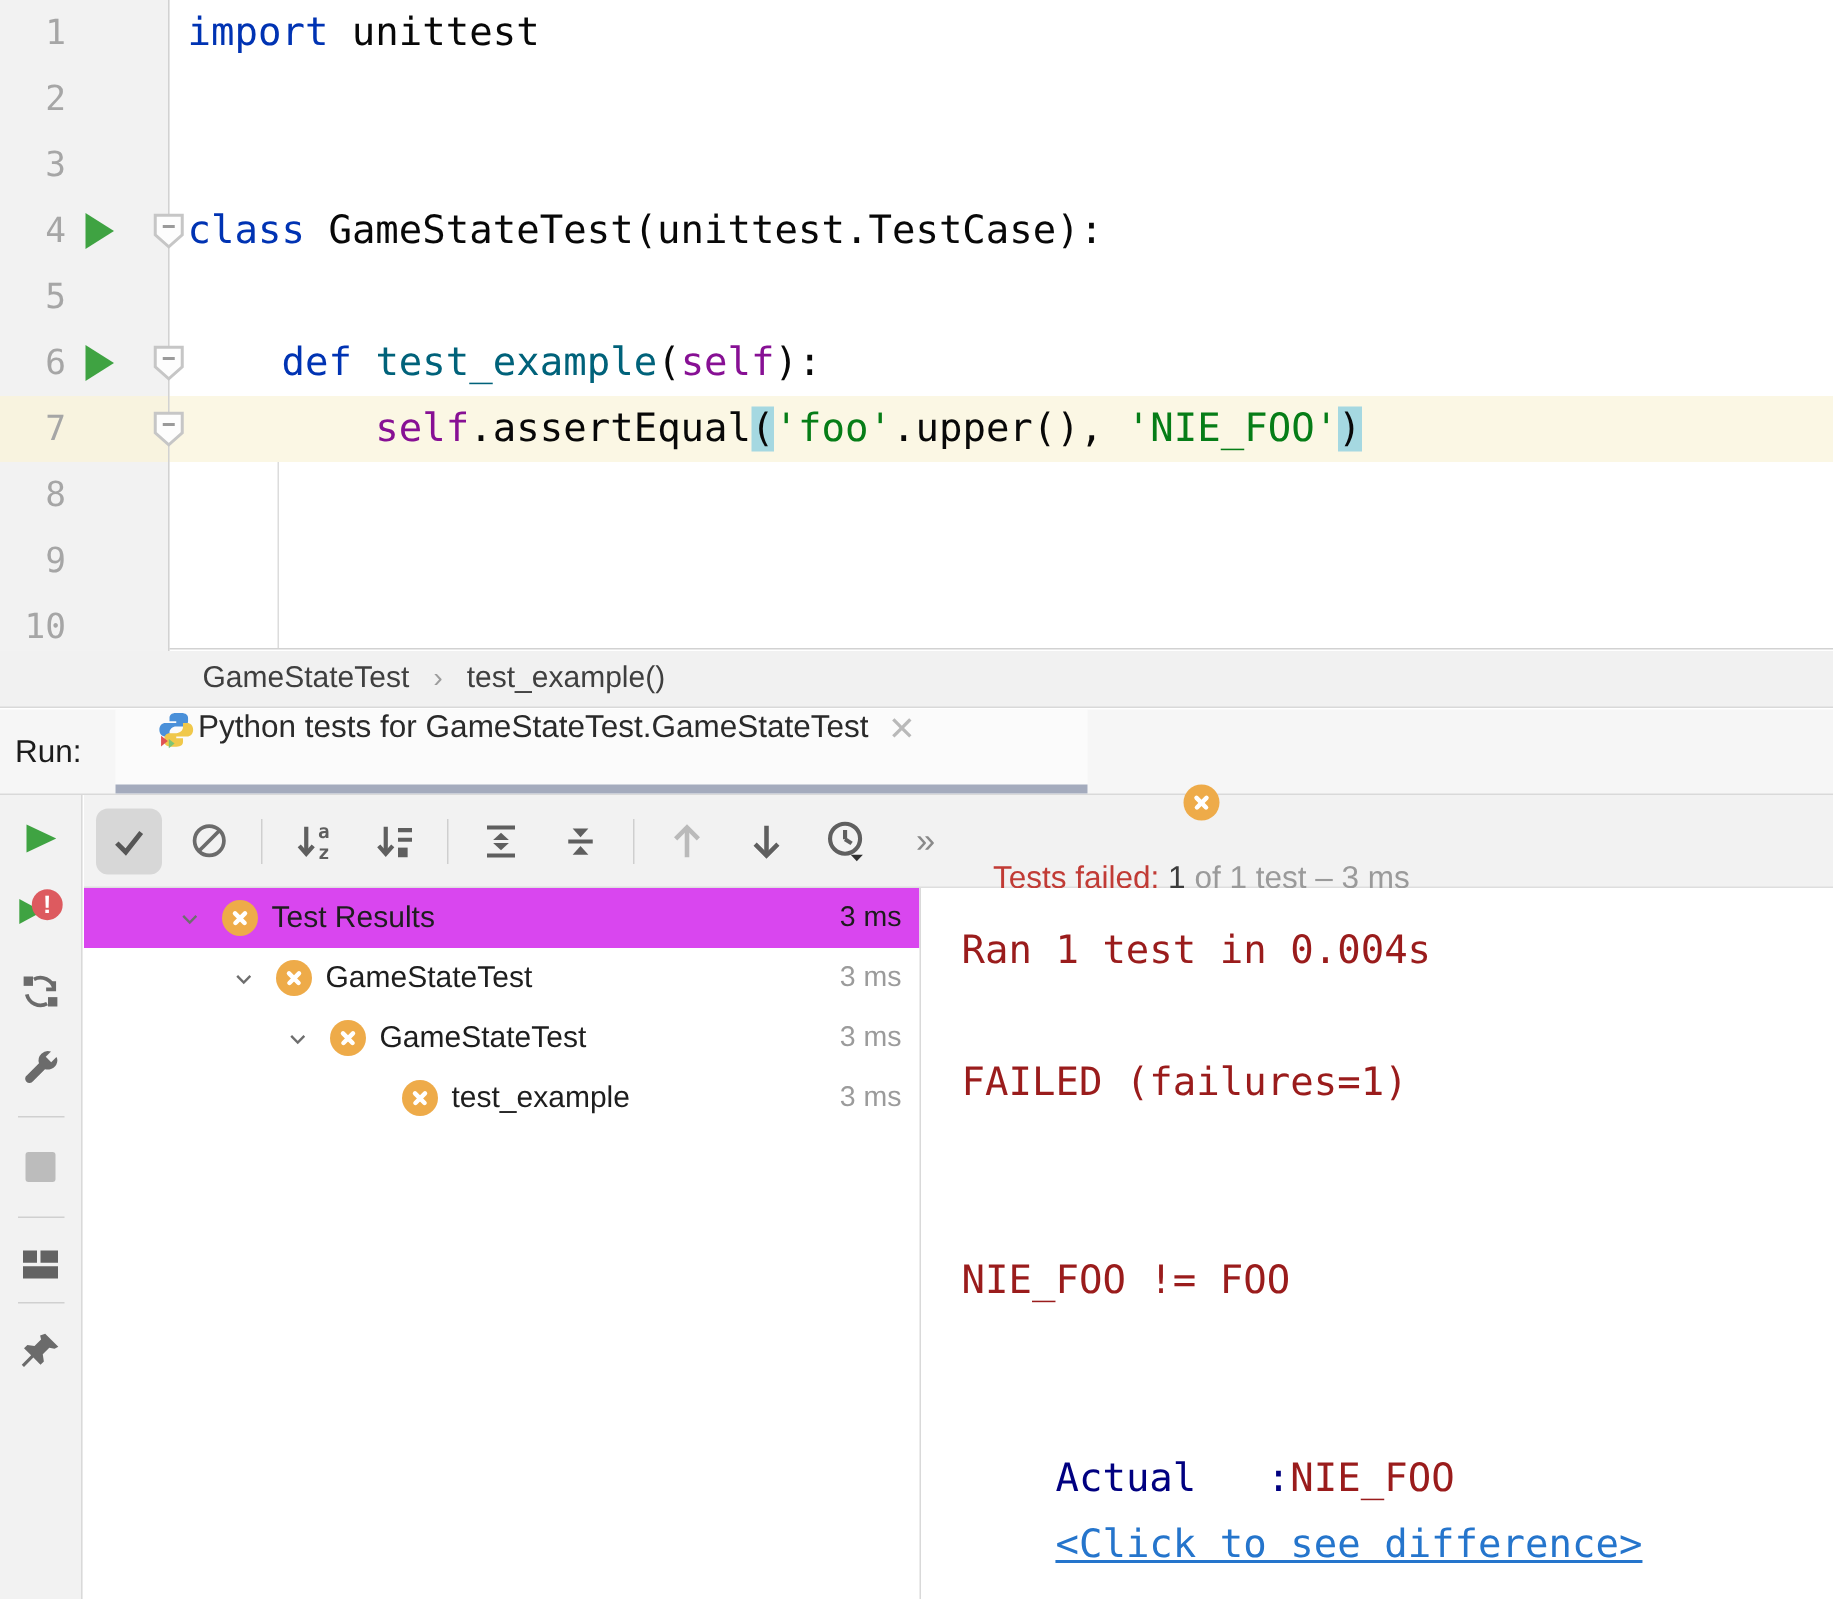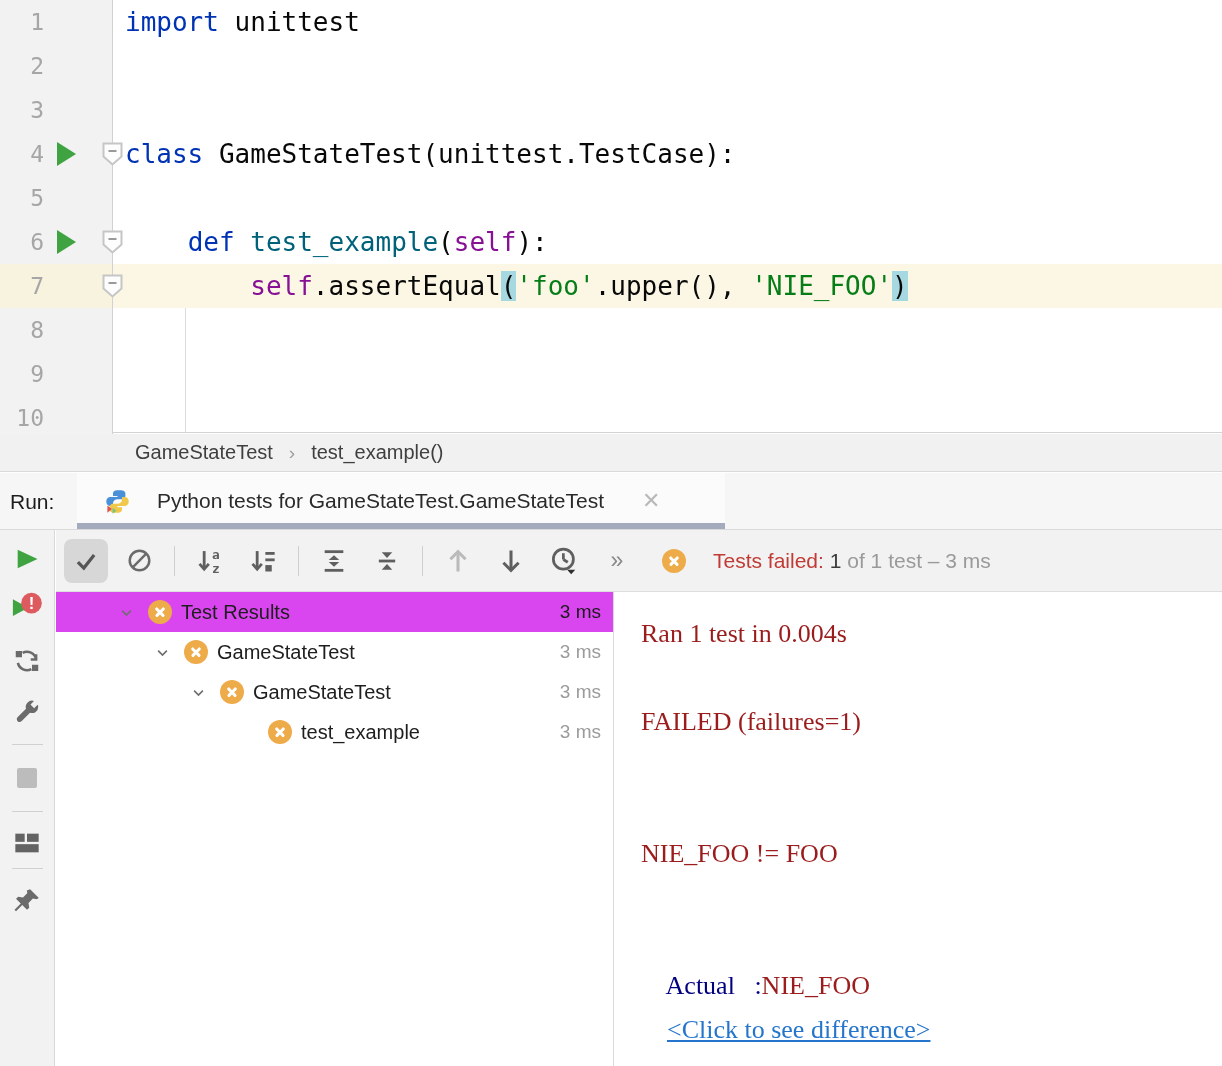--- a/index.html
+++ b/index.html
@@ -29,58 +29,58 @@
 
   
   .breadcrumbs { position:absolute; top:434px; left:0; width:100%; height:38px; background:#f1f1f1; border-bottom:1px solid #d9d9d9;
     display:flex; align-items:center; padding-left:135px; font-size:20px; color:#3f3f3f; gap:16px; }
   .crumb-sep { color:#9d9d9d; font-size:19px; }
 
   
   .run-row { position:absolute; top:473px; left:0; width:100%; height:57px; background:#f6f6f6; border-bottom:1px solid #d9d9d9; }
   .run-label { position:absolute; left:10px; top:17px; font-size:21px; color:#1c1c1c; }
   .run-tab { position:absolute; left:77px; top:0; width:648px; height:56px; background:#fbfbfb;
-    display:flex; align-items:center; gap:26px; padding-left:27px; font-size:21px; color:#2a2a2a; cursor:pointer; }
+    display:flex; align-items:flex-start; gap:1px; padding-left:27px; font-size:21px; color:#2a2a2a; cursor:pointer; }
   .tab-underline { position:absolute; left:0; bottom:0; width:100%; height:6px; background:#a4abbd; }
   .tab-close { color:#b9b9b9; font-size:22px; margin-left:12px; cursor:pointer; }
 
   
   .left-strip { position:absolute; top:530px; left:0; width:55px; height:536px; background:#f2f2f2; border-right:1px solid #d9d9d9; }
   .strip-icon { position:absolute; left:0; width:54px; display:flex; justify-content:center; cursor:pointer; }
   .strip-sep { position:absolute; left:12px; width:31px; height:1px; background:#d0d0d0; }
 
   
   .toolbar { position:absolute; top:530px; left:56px; width:1166px; height:62px; background:#f2f2f2; border-bottom:1px solid #dedede;
     display:flex; align-items:center; padding-left:8px; }
   .tbtn { width:44px; height:44px; display:flex; align-items:center; justify-content:center; border-radius:8px; margin-right:9px; cursor:pointer; flex:0 0 auto; }
   .tbtn.active { background:#d7d7d7; }
   .tsep { width:1px; height:30px; background:#cfcfcf; margin:0 13px 0 4px; flex:0 0 auto; }
   .more-glyph { font-size:23px; color:#8a8a8a; }
-  .status { display:flex; align-items:center; gap:27px; margin-left:14px; font-size:21px; white-space:nowrap; }
+  .status { display:flex; align-items:center; gap:27px; margin-left:14px; font-size:21px; white-space:nowrap;flex-direction:column; }
   .status .red { color:#c13b35; }
   .status .dark { color:#3c3c3c; }
   .status .gray { color:#9a9a9a; }
 
   
   .tree { position:absolute; left:56px; top:592px; width:557px; height:474px; background:#fff; }
   .trow { height:40px; display:flex; align-items:center; position:relative; font-size:20px; color:#1e1e1e; cursor:pointer; }
   .trow.selected { background:#d946ef; }
   .chev { width:36px; flex:0 0 36px; display:flex; justify-content:center; cursor:pointer; }
   .badge { position:relative; width:24px; height:24px; flex:0 0 24px; border-radius:50%; background:#eeab49; margin:0 9px 0 4px; }
   .badge::before, .badge::after { content:""; position:absolute; left:50%; top:50%; width:12px; height:2.6px; background:#fff; border-radius:2px; }
   .badge::before { transform:translate(-50%,-50%) rotate(45deg); }
   .badge::after  { transform:translate(-50%,-50%) rotate(-45deg); }
   .dur { position:absolute; right:12px; font-size:19px; color:#9b9b9b; }
   .trow.selected .dur { color:#1b1b1b; }
   .ind1 { padding-left:52px; } .ind2 { padding-left:88px; } .ind3 { padding-left:124px; } .ind4 { padding-left:208px; }
 
   
   .output { position:absolute; left:613px; top:592px; width:609px; height:474px; background:#fff; border-left:1px solid #d9d9d9;
     padding:20px 0 0 27px; font-family:"DejaVu Sans Mono", monospace; font-size:26px; }
-  .console-line { height:44px; line-height:44px; white-space:pre;font-family:Liberation Serif, serif; }
+  .console-line { height:44px; line-height:44px; white-space:pre; }
   .c-err  { color:#9a1c1c; }
   .c-info { color:#000080; }
   .c-link { color:#2575cc; text-decoration:underline; cursor:pointer; }
 
   svg { display:block; }
 </style>
 </head>
 <body>
 
 <div class="editor">

